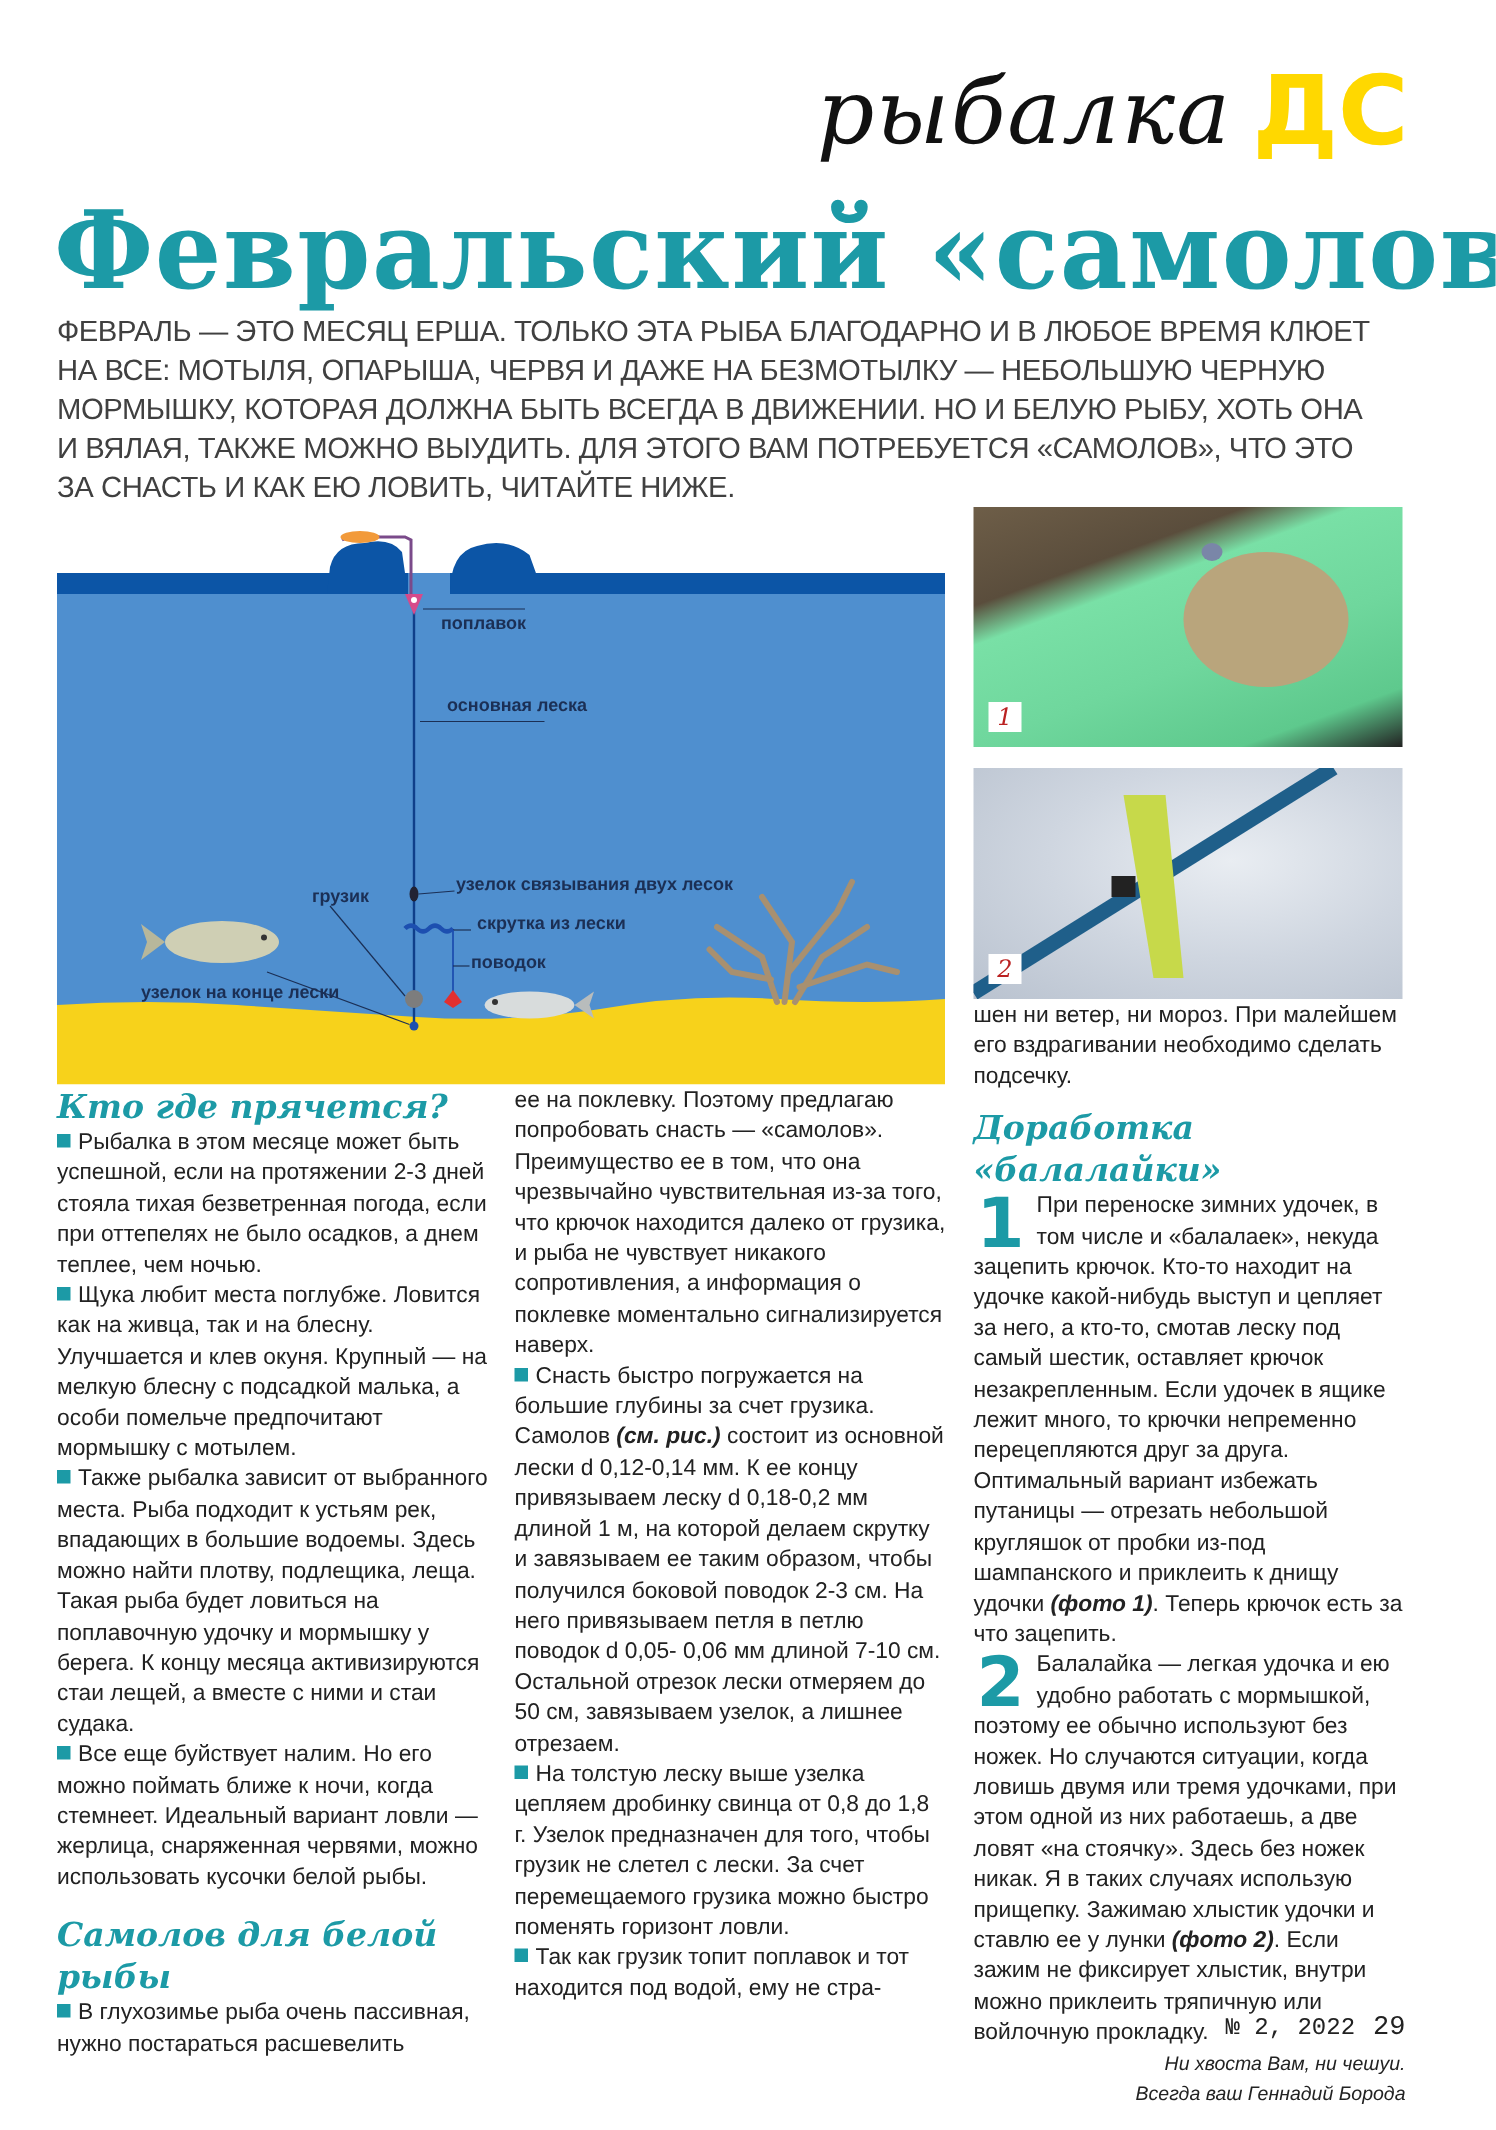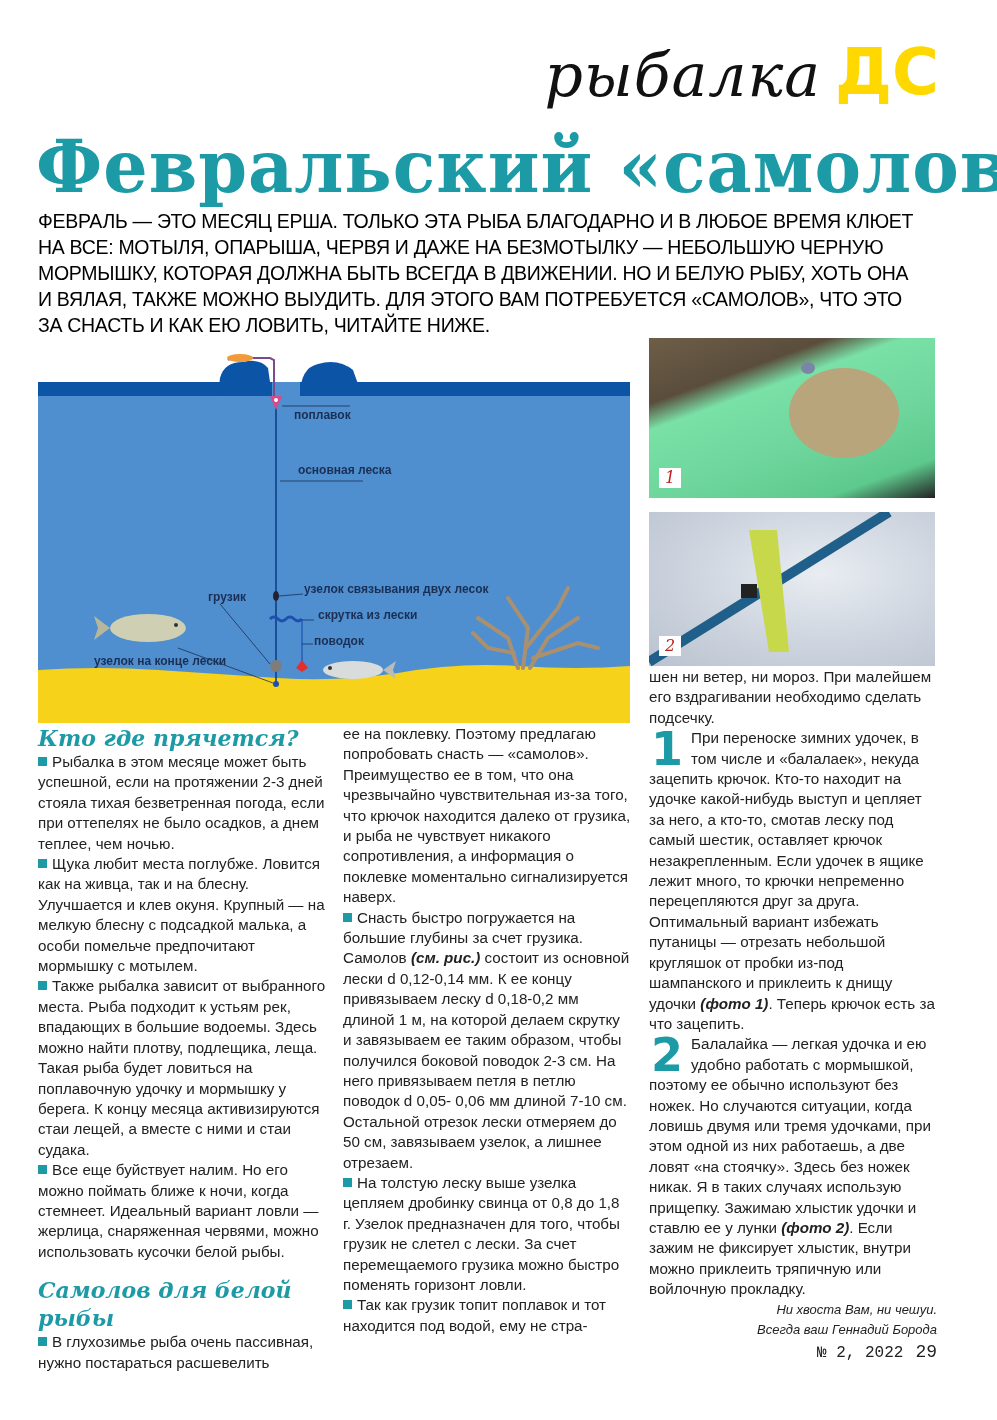--- a/index.html
+++ b/index.html
@@ -1,34 +1,34 @@
 <!DOCTYPE html>
 <html><head>
 <meta charset="utf-8">
 <style>
   html, body { margin: 0; padding: 0; background: #ffffff; }
   body { width: 997px; height: 1420px; position: relative; overflow: hidden;
          font-family: "Liberation Sans", "DejaVu Sans", sans-serif; color: #1e1e1e; }
 
   
-  .section-label { position: absolute; top: 40px; right: 58px; display: flex; align-items: flex-start; }
+  .section-label { position: absolute; top: 40px; right: 58px; display: flex; align-items: center; }
   .section-label .word { font-family: "DejaVu Serif", "Liberation Serif", serif; font-style: italic;
          font-size: 60px; color: #111; letter-spacing: 1px; }
   .section-label .ds { font-family: "DejaVu Sans", sans-serif; font-weight: bold; font-size: 64px;
          color: #ffd800; margin-left: 14px; line-height: 1; }
 
   
   .title { position: absolute; top: 124px; left: 36px; width: 900px; font-family: "DejaVu Serif", "Liberation Serif", serif;
          font-weight: bold; font-size: 72px; color: #1c9aa6; letter-spacing: 1px;
          transform: scaleX(0.97); transform-origin: left top; white-space: nowrap; }
 
   
   .lead { position: absolute; top: 208px; left: 38px; width: 880px;
          font-family: "Liberation Sans", sans-serif; font-size: 19.5px; line-height: 26px;
-         text-transform: uppercase; color: #000000; letter-spacing: -0.3px; }
+         text-transform: uppercase; color: #404040; letter-spacing: -0.3px; }
 
   
   .diagram { position: absolute; top: 348px; left: 38px; width: 592px; height: 375px; }
   .diagram svg { position: absolute; left: 0; top: 0; }
   .diag-label { position: absolute; font-family: "Liberation Sans", sans-serif; font-weight: bold;
          font-size: 12px; color: #1b2f55; white-space: nowrap; text-align: right; }
 
   
   .photo { position: absolute; left: 649px; width: 286px; }
   .photo1 { top: 338px; height: 160px; background: linear-gradient(160deg, #6e5e48 0%, #5a4d3c 25%, #79e0a6 35%, #6fd79d 60%, #5ec98d 85%, #222 100%); }
@@ -144,20 +144,21 @@
 
 <div class="col col2">
   <p>ее на поклевку. Поэтому предлагаю попробовать снасть — «самолов». Преимущество ее в том, что она чрезвычайно чувствительная из-за того, что крючок находится далеко от грузика, и рыба не чувствует никакого сопротивления, а информация о поклевке моментально сигнализируется наверх.</p>
   <p><span class="bullet"></span><span>Снасть быстро погружается на большие глубины за счет грузика. Самолов </span><span class="bold-i">(см. рис.)</span><span> состоит из основной лески d 0,12-0,14 мм. К ее концу привязываем леску d 0,18-0,2 мм длиной 1 м, на которой делаем скрутку и завязываем ее таким образом, чтобы получился боковой поводок 2-3 см. На него привязываем петля в петлю поводок d 0,05- 0,06 мм длиной 7-10 см. Остальной отрезок лески отмеряем до 50 см, завязываем узелок, а лишнее отрезаем.</span></p>
   <p><span class="bullet"></span><span>На толстую леску выше узелка цепляем дробинку свинца от 0,8 до 1,8 г. Узелок предназначен для того, чтобы грузик не слетел с лески. За счет перемещаемого грузика можно быстро поменять горизонт ловли.</span></p>
   <p><span class="bullet"></span><span>Так как грузик топит поплавок и тот находится под водой, ему не стра-</span></p>
 </div>
 
 <div class="col col3">
   <p>шен ни ветер, ни мороз. При малейшем его вздрагивании необходимо сделать подсечку.</p>
+  <h3 class="head" style="margin-top:10px;">Доработка «балалайки»</h3>
   <p><span class="bignum">1</span><span>При переноске зимних удочек, в том числе и «балалаек», некуда зацепить крючок. Кто-то находит на удочке какой-нибудь выступ и цепляет за него, а кто-то, смотав леску под самый шестик, оставляет крючок незакрепленным. Если удочек в ящике лежит много, то крючки непременно перецепляются друг за друга.</span></p>
   <p><span>Оптимальный вариант избежать путаницы — отрезать небольшой кругляшок от пробки из-под шампанского и приклеить к днищу удочки </span><span class="bold-i">(фото 1)</span><span>. Теперь крючок есть за что зацепить.</span></p>
   <p><span class="bignum">2</span><span>Балалайка — легкая удочка и ею удобно работать с мормышкой, поэтому ее обычно используют без ножек. Но случаются ситуации, когда ловишь двумя или тремя удочками, при этом одной из них работаешь, а две ловят «на стоячку». Здесь без ножек никак. Я в таких случаях использую прищепку. Зажимаю хлыстик удочки и ставлю ее у лунки </span><span class="bold-i">(фото 2)</span><span>. Если зажим не фиксирует хлыстик, внутри можно приклеить тряпичную или войлочную прокладку.</span></p>
   <p class="sign">Ни хвоста Вам, ни чешуи.</p>
   <p class="sign" style="margin-top:0;">Всегда ваш Геннадий Борода</p>
 </div>
 
 <div class="footer">
   <span>№ 2, 2022</span><span class="page">29</span>
 </div>

